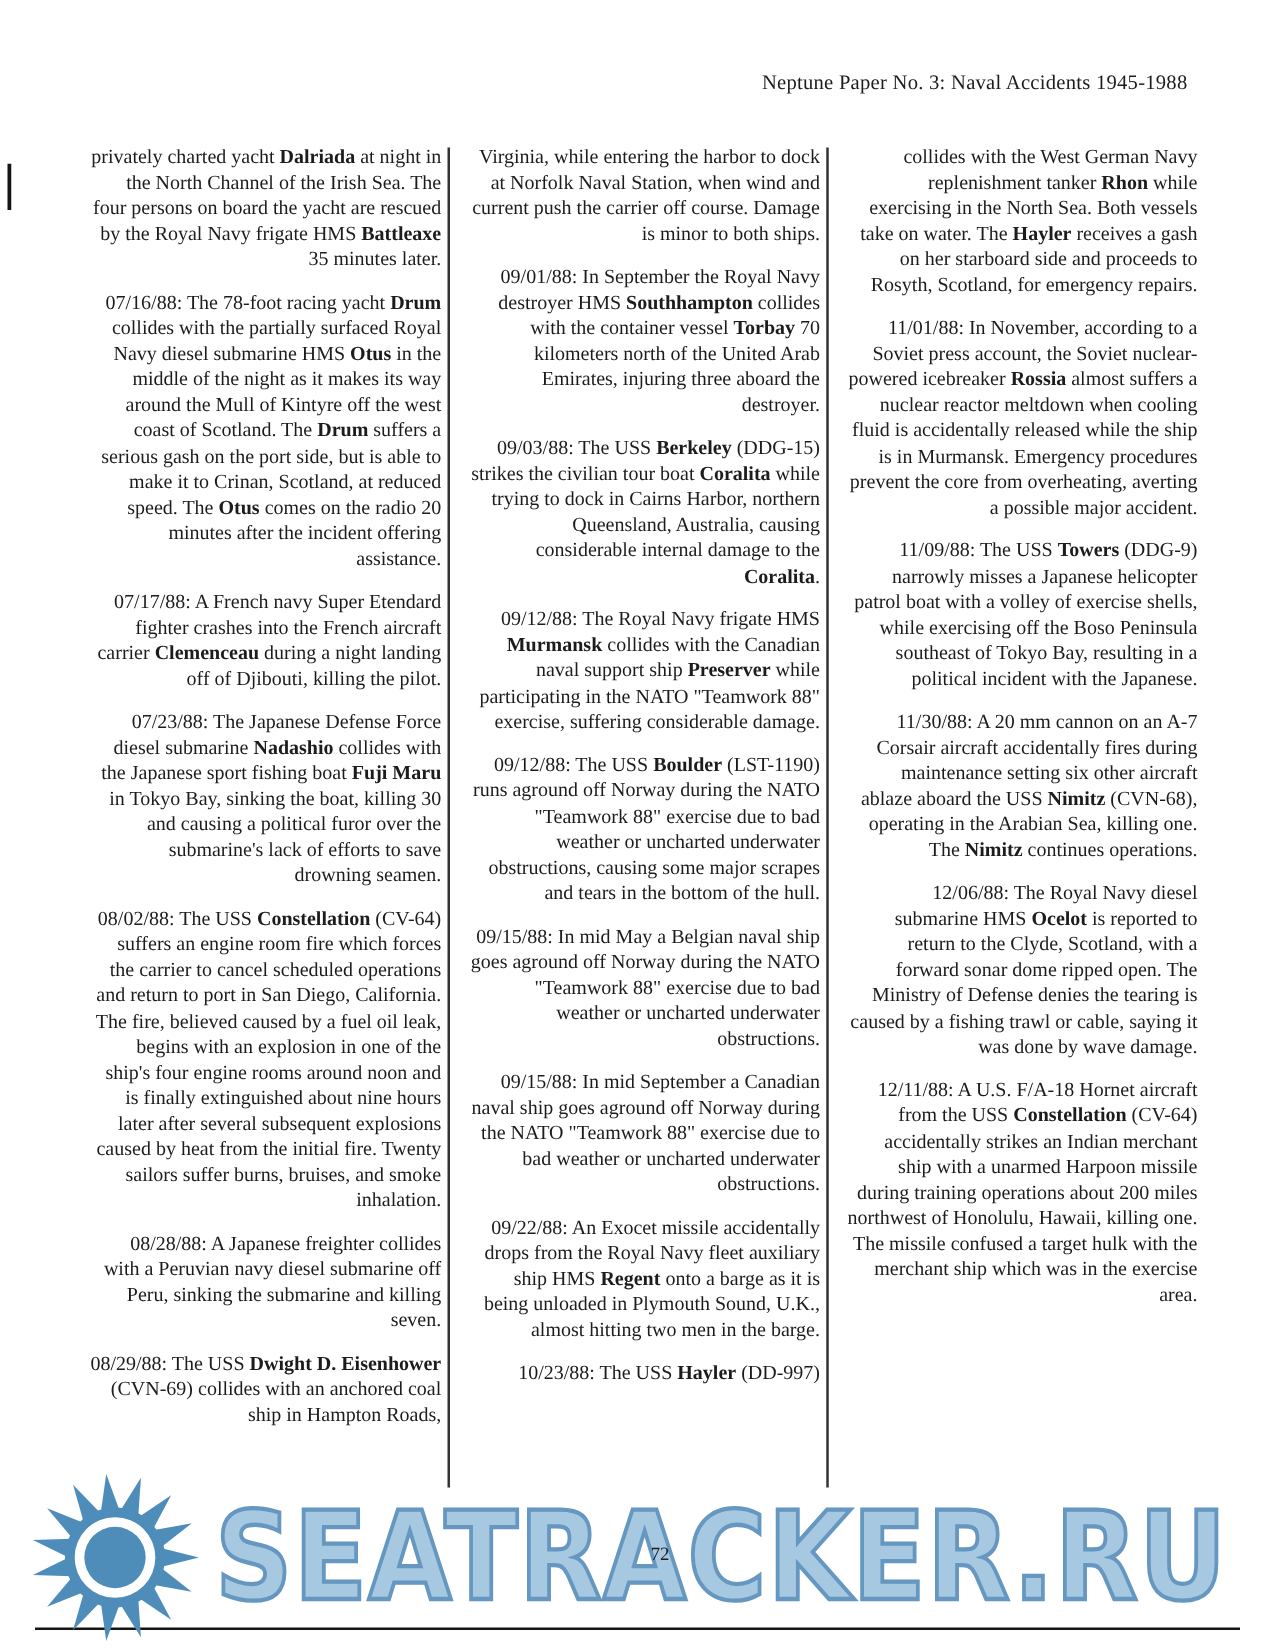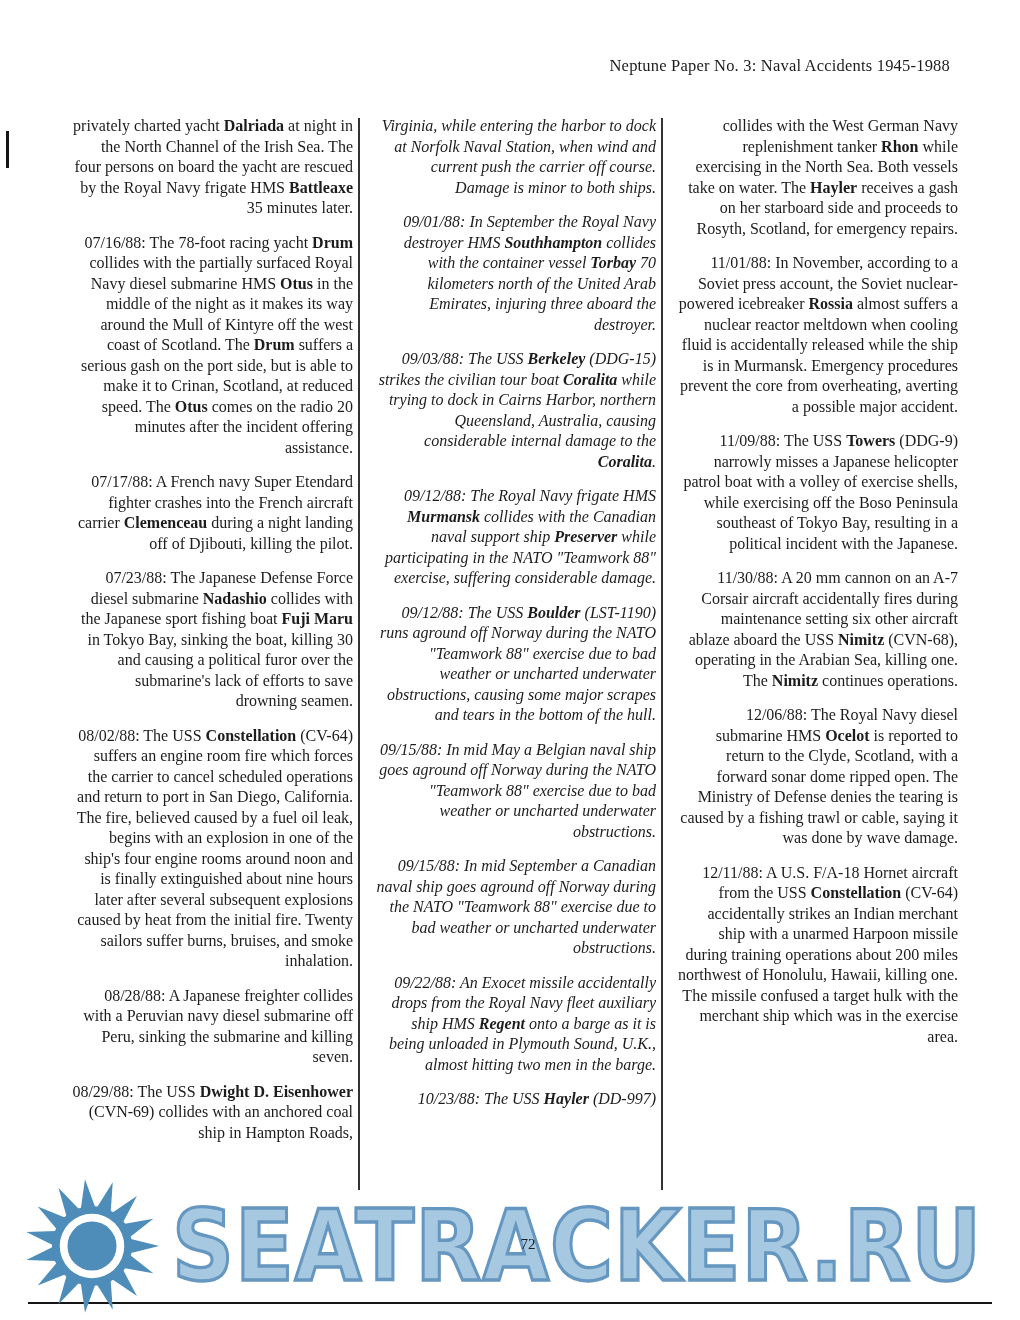--- a/index.html
+++ b/index.html
@@ -18,21 +18,21 @@
     font-size:16.5px; letter-spacing:0.2px;
     white-space:nowrap;
     margin-left:22px;
   }
   .col {
     position:absolute; top:116px; width:281px;
     font-size:16px; line-height:20.5px;
     text-align:right; z-index:2;
   }
   .col-1 { left:72px; }
-  .col-2 { left:375px;font-style:italic; }
+  .col-2 { left:375px; }
   .col-3 { left:677px; }
   .para { margin-bottom:14px; }
   .bold { font-weight:bold; }
   .divider {
     position:absolute; top:118px; height:1072px; width:2px;
     background:#333; z-index:2;
   }
   .divider-1 { left:358px; }
   .divider-2 { left:661px; }
   .pagenum {

